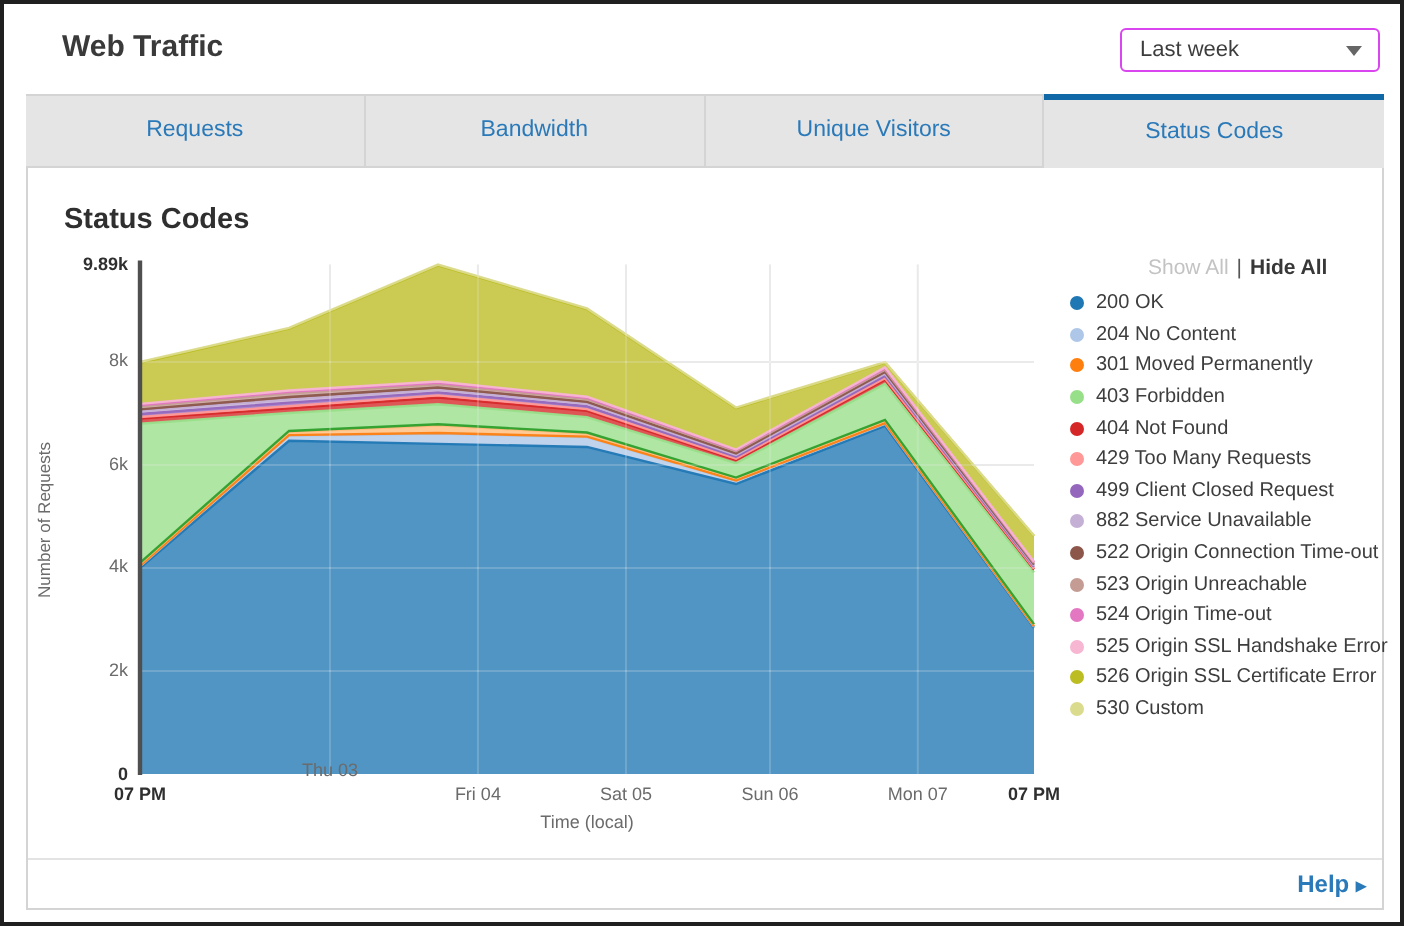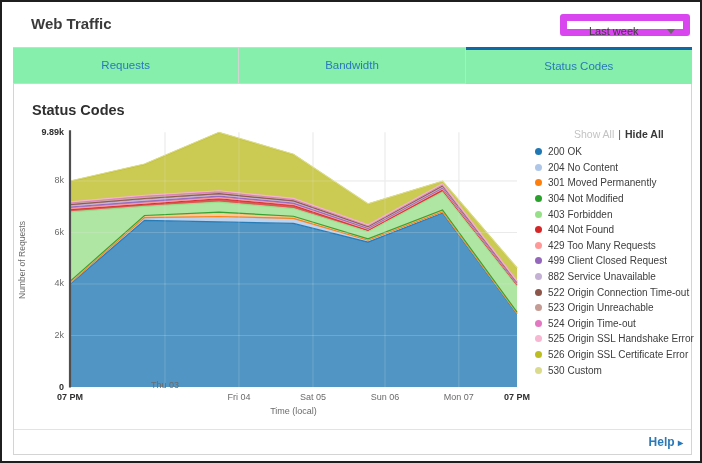--- a/index.html
+++ b/index.html
@@ -8,35 +8,35 @@
     position:relative; width:702px; height:463px;
     background:#fff; border:2px solid #1f1f1f;
     font-family:Liberation Sans, sans-serif;
     overflow:hidden;
   }
   .abs { position:absolute; }
   
   #page-title { left:29px; top:13px; font-size:15px; font-weight:700; color:#3a3a3a; }
   #range-select {
     left:558px; top:12px; width:130px; height:22px;
-    border:7px solid #d946ef; border-radius:3px; background:#fff;
-    font-size:11px; color:#3d3d3d; line-height:20px; padding-left:22px;
+    border:1px solid #d946ef; border-radius:3px; background:#fff;
+    font-size:11px; color:#3d3d3d; line-height:20px; padding-left:9px;
     cursor:pointer;
   }
   #range-caret {
     position:absolute; right:8px; top:8px; width:0; height:0;
     border-left:4px solid transparent; border-right:4px solid transparent;
     border-top:5px solid #666;
   }
   
   #card { left:11px; top:45px; width:679px; height:408px; border:1px solid #d4d4d4; background:#fff; }
   #tab-bar { left:11px; top:45px; width:679px; height:37px; display:flex; }
   .tab {
     flex:1 1 25%; text-align:center; font-size:11.5px; color:#2a79b9;
-    line-height:34px; cursor:pointer; background:#86efac;
+    line-height:34px; cursor:pointer; background:#e5e5e5;
     border-bottom:1px solid #d4d4d4; border-top:1px solid #d4d4d4;
   }
   .tab.sep { border-right:1px solid #d4d4d4; }
   .tab.active { border-top:3px solid #1168a7; border-bottom:none; line-height:32px; }
   
   #chart-title { left:30px; top:100px; font-size:14.5px; font-weight:700; color:#2f2f2f; }
   .tick { position:absolute; font-size:9px; color:#6b6b6b; }
   .tick.bold { color:#2f2f2f; font-weight:700; }
   .ytick { width:50px; text-align:right; }
   .xtick { width:60px; text-align:center; }
@@ -70,20 +70,21 @@
   <div class="abs" id="range-select">
     <span>Last week</span>
     <span id="range-caret"></span>
   </div>
 
   <div class="abs" id="card"></div>
 
   <div class="abs" id="tab-bar">
     <div class="tab sep">Requests</div>
     <div class="tab sep">Bandwidth</div>
+    <div class="tab sep">Unique Visitors</div>
     <div class="tab active">Status Codes</div>
   </div>
 
   <svg id="chart-svg" width="702" height="463" viewBox="0 0 702 463">
       <g>
         <line x1="162.9875" y1="130.3" x2="162.9875" y2="385" stroke="#e5e5e5" stroke-width="1"></line>
         <line x1="236.966" y1="130.3" x2="236.966" y2="385" stroke="#e5e5e5" stroke-width="1"></line>
         <line x1="310.9892" y1="130.3" x2="310.9892" y2="385" stroke="#e5e5e5" stroke-width="1"></line>
         <line x1="383.0009" y1="130.3" x2="383.0009" y2="385" stroke="#e5e5e5" stroke-width="1"></line>
         <line x1="456.89" y1="130.3" x2="456.89" y2="385" stroke="#e5e5e5" stroke-width="1"></line>
@@ -171,24 +172,20 @@
       </div>
       <div class="lg-row">
         <span class="lg-dot" style="background: rgb(174, 199, 232);"></span>
         <span class="lg-label">204 No Content</span>
       </div>
       <div class="lg-row">
         <span class="lg-dot" style="background: rgb(255, 127, 14);"></span>
         <span class="lg-label">301 Moved Permanently</span>
       </div>
       <div class="lg-row">
-        <span class="lg-dot" style="background: rgb(44, 160, 44);"></span>
-        <span class="lg-label">304 Not Modified</span>
-      </div>
-      <div class="lg-row">
         <span class="lg-dot" style="background: rgb(152, 223, 138);"></span>
         <span class="lg-label">403 Forbidden</span>
       </div>
       <div class="lg-row">
         <span class="lg-dot" style="background: rgb(214, 39, 40);"></span>
         <span class="lg-label">404 Not Found</span>
       </div>
       <div class="lg-row">
         <span class="lg-dot" style="background: rgb(255, 152, 150);"></span>
         <span class="lg-label">429 Too Many Requests</span>

